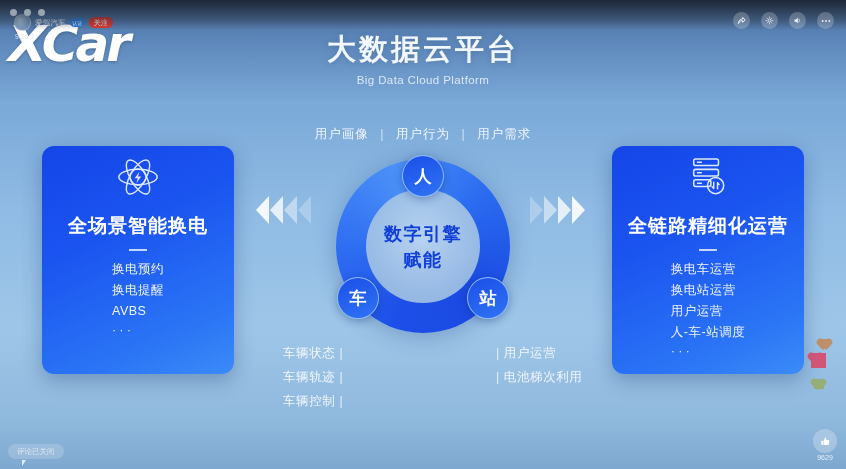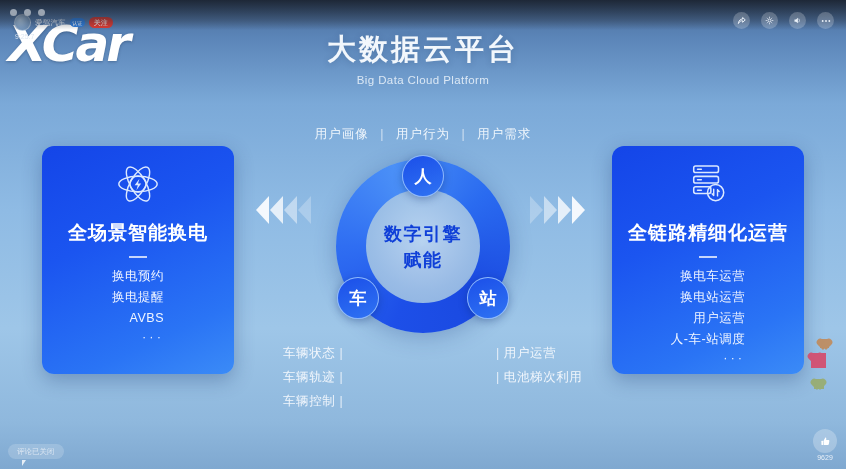--- a/index.html
+++ b/index.html
@@ -186,21 +186,21 @@
     width: 192px;
     height: 228px;
     border-radius: 12px;
     background: linear-gradient(155deg, #1445e8 0%, #1b55f0 38%, #2a74f5 78%, #3b8bf7 100%);
     box-shadow: 0 6px 20px rgba(14,40,100,0.30);
     z-index: 12;
     display: flex;
     flex-direction: column;
     align-items: center;
     box-sizing: border-box;
-    padding-top: 14px;
+    padding-top: 7px;
   }
   .card.left  { left: 42px; }
   .card.right { left: 612px; }
   .card-icon {
     height: 48px;
     display: flex;
     align-items: center;
     justify-content: center;
   }
   .card-title {
@@ -211,21 +211,21 @@
     letter-spacing: 1px;
     white-space: nowrap;
   }
   .card-rule {
     width: 18px;
     height: 1.5px;
     background: rgba(255,255,255,0.75);
     margin: 10px 0 8px;
   }
   .card-list {
-    text-align: right;
+    text-align: left;
   }
   .card-list div {
     font-size: 12.5px;
     color: #f0f5ff;
     line-height: 21px;
     letter-spacing: .5px;
   }
   .card-list .dots {
     font-size: 13px;
     letter-spacing: 3px;

